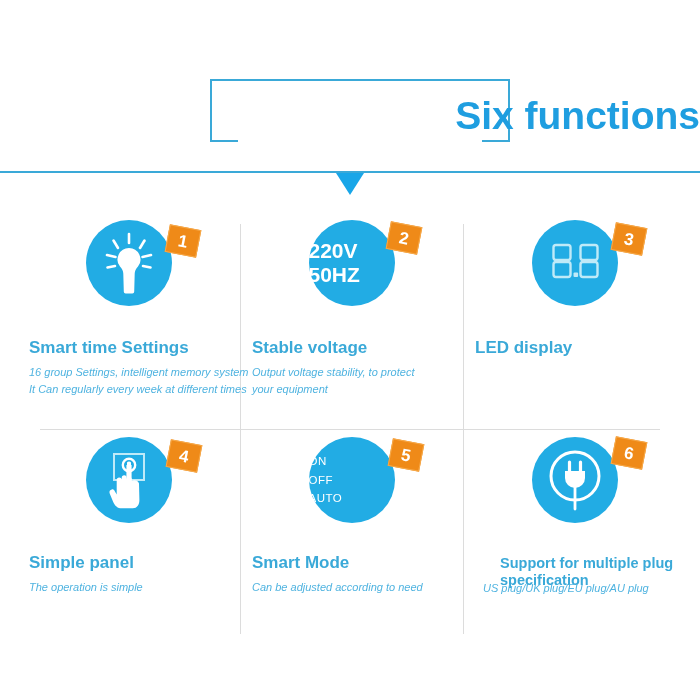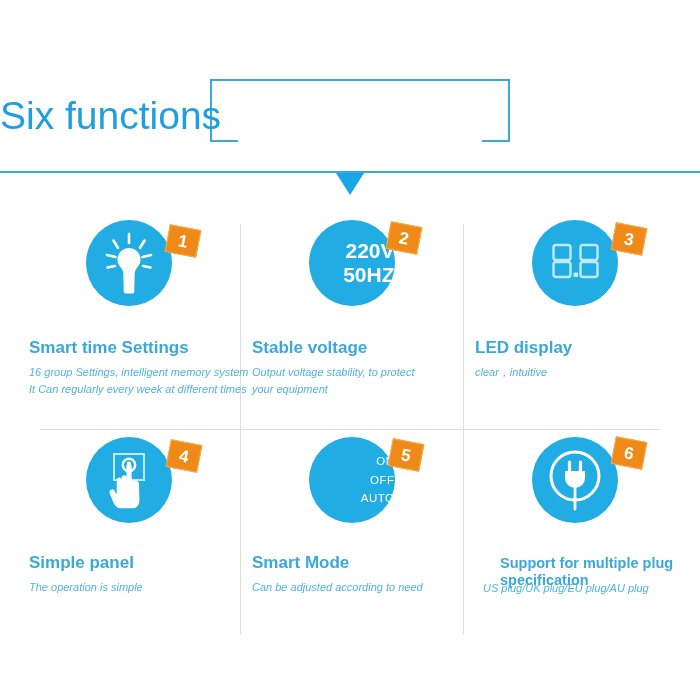--- a/index.html
+++ b/index.html
@@ -19,22 +19,22 @@
     box-sizing:border-box;
     border:2px solid #3aa9d8;
     border-bottom:none;
   }
   .title-box::before,.title-box::after{
     content:"";position:absolute;bottom:-2px;height:2px;background:#3aa9d8;
   }
   .title-box::before{left:-2px;width:28px;}
   .title-box::after{right:-2px;width:28px;}
   .title-text{
-    position:absolute;left:0;top:96px;width:700px;text-align:left;
-    font-size:39px;font-weight:normal;color:#1f9ee0;letter-spacing:0px;
+    position:absolute;left:0;top:96px;width:700px;text-align:right;
+    font-size:39px;font-weight:bold;color:#1f9ee0;letter-spacing:0px;
     line-height:1;
   }
   .hrule{position:absolute;left:0;top:171px;width:700px;height:2px;background:#3aa9d8;}
   .arrow{
     position:absolute;left:336px;top:173px;width:0;height:0;
     border-left:14px solid transparent;border-right:14px solid transparent;
     border-top:22px solid #19a6e8;
   }
 
   
@@ -67,21 +67,21 @@
   .badge.b3{left:150px;top:11px;}
   .badge.b4{left:151px;top:13px;}
   .badge.b5{left:150px;top:12px;}
   .badge.b6{left:150px;top:10px;}
 
   .circle svg{position:absolute;left:0;top:0;}
 
   
   .circ-text{
     position:absolute;left:0;top:0;width:86px;height:86px;
-    display:flex;flex-direction:column;align-items:flex-end;justify-content:center;
+    display:flex;flex-direction:column;align-items:flex-start;justify-content:center;
     color:#ffffff;font-weight:bold;line-height:1.12;
   }
   .circ-text.volt{font-size:21px;letter-spacing:0px;}
   .circ-text.mode{font-size:11.5px;font-weight:normal;line-height:1.65;letter-spacing:0.5px;}
 
   
   .cap{position:absolute;left:12px;width:223px;text-align:left;}
   .cap-title{
     top:124px;font-size:17px;font-weight:bold;color:#3aa9d8;line-height:1.2;
   }
@@ -163,23 +163,20 @@
 
               <rect x="48.5" y="25" width="17" height="15" rx="2.5"></rect>
               <rect x="48.5" y="42" width="17" height="15" rx="2.5"></rect>
             </g>
             <rect x="41.5" y="52.5" width="4.6" height="4.6" rx="1" fill="#bfeaf8"></rect>
           </svg>
         </div>
         <div class="badge b3">3</div>
       </div>
       <div class="cap cap-title">LED display</div>
-      <div class="cap cap-sub">
-        <div>clear，intuitive</div>
-      </div>
     </div>
 
     <div class="cell r1 c0">
       <div class="icon-wrap">
         <div class="circle c-r1">
           <svg width="86" height="86" viewBox="0 0 86 86">
             <rect x="28" y="17" width="30" height="26" fill="none" stroke="#bfeaf8" stroke-width="2"></rect>
             <circle cx="43" cy="28" r="6.2" fill="none" stroke="#ffffff" stroke-width="2.4"></circle>
             <path d="M40.4 28 h5.2 v20 h-5.2 z" fill="#ffffff"></path>
             <path d="M41 25.5 a2.6 2.6 0 0 1 4 0 v24 h-4 z" fill="#ffffff"></path>

